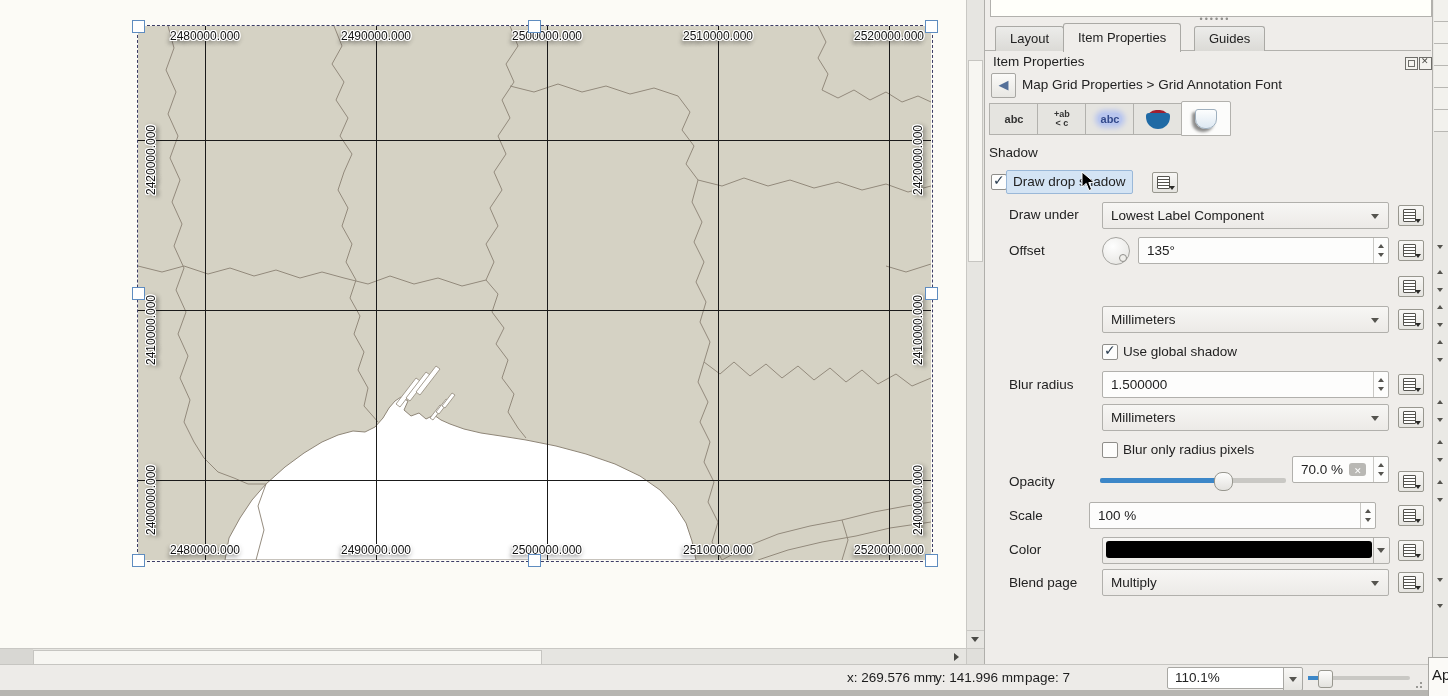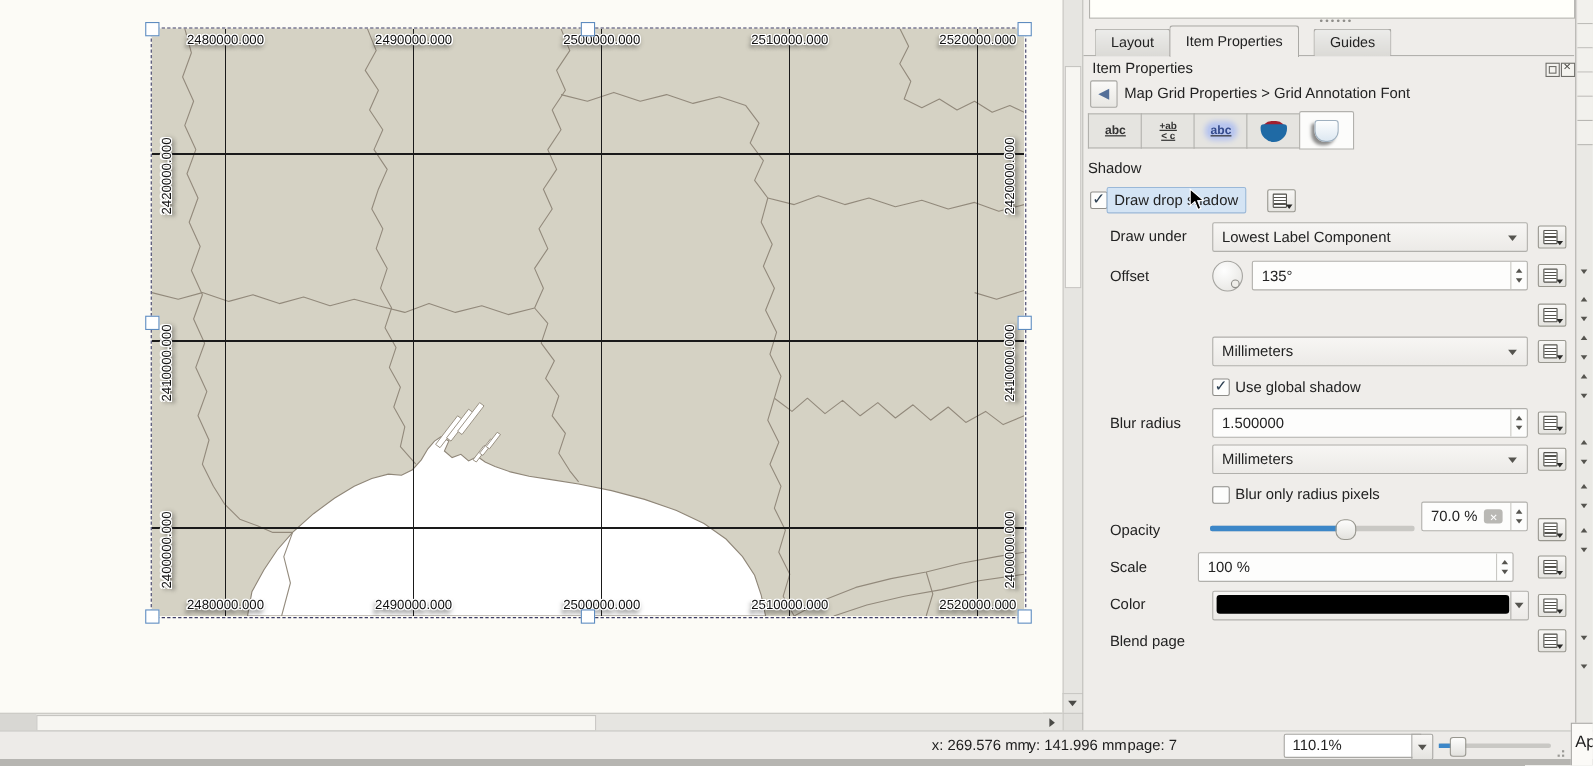--- a/index.html
+++ b/index.html
@@ -46,21 +46,21 @@
   #panel-title{position:absolute;left:8px;top:54px;font-size:13.5px;}
   .win-icon{position:absolute;top:57px;width:11px;height:11px;border:1px solid #6e6d69;background:#f4f3ef;}
   .win-icon.float::after{content:"";position:absolute;left:2px;top:2px;width:5px;height:5px;border:1px solid #6e6d69;}
   .win-icon.close::after{content:"✕";position:absolute;left:1px;top:-2px;font-size:9px;color:#4e4d49;}
   #back-btn{position:absolute;left:6px;top:73px;width:23px;height:23px;background:linear-gradient(#fbfaf8,#e8e7e3);
     border:1px solid #a8a7a3;border-radius:2px;text-align:center;}
   #back-btn::after{content:"◀";color:#557099;font-size:13px;line-height:22px;}
   #breadcrumb{position:absolute;left:37px;top:77px;font-size:13.5px;}
   
   .ftab{position:absolute;top:103px;width:48px;height:30px;background:#e5e4e0;border:1px solid #b2b1ad;border-right:none;
-        display:flex;align-items:center;justify-content:center;text-decoration:underline;}
+        display:flex;align-items:center;justify-content:center;}
   .ftab.last{border-right:1px solid #b2b1ad;}
   .ftab.active{top:101px;height:33px;background:#fcfcfb;border-radius:2px 2px 0 0;border-right:1px solid #b2b1ad;z-index:2;}
   .ftab .abc{font-size:11px;font-weight:bold;color:#333;}
   .ftab .fmt{font-size:9px;font-weight:bold;color:#333;line-height:9px;text-align:center;}
   .ftab .abc-buffer{font-size:11px;font-weight:bold;color:#334a8c;background:#b9c6ee;border-radius:7px;
         padding:0 3px;box-shadow:0 0 5px 3px #b9c6ee;}
   .icon-bg{position:relative;width:24px;height:19px;}
   .icon-bg .red{position:absolute;left:1px;top:0;width:22px;height:10px;background:#a01f30;border-radius:9px 9px 0 0;}
   .icon-bg .blue{position:absolute;left:0;top:3px;width:24px;height:16px;background:#1f6aa5;border-radius:3px 3px 12px 12px;}
   .icon-shadow{width:20px;height:18px;background:linear-gradient(#fdfefe,#dde8f2);border:1px solid #9fb0bf;
@@ -343,20 +343,21 @@
     <div class="row-label" style="top:542px">Color</div>
     <div id="color-btn">
       <span id="color-swatch" style="background: rgb(0, 0, 0);"></span>
       <span id="color-dd"></span>
     </div>
     <div class="ddbtn" style="left:413px;top:540px">
         <span class="pg"></span>
       </div>
 
     <div class="row-label" style="top:575px">Blend page</div>
+    <div class="combo" style="left:117px;top:569px;width:277px;height:25px">Multiply</div>
     <div class="ddbtn" style="left:413px;top:572px">
         <span class="pg"></span>
       </div>
   </div>
 
   <div id="right-strip">
     <div class="cell" style="top:0"></div>
       <div class="cell" style="top:22px"></div>
     <div class="cell" style="top:44px"></div>
       <div class="cell" style="top:66px"></div>

